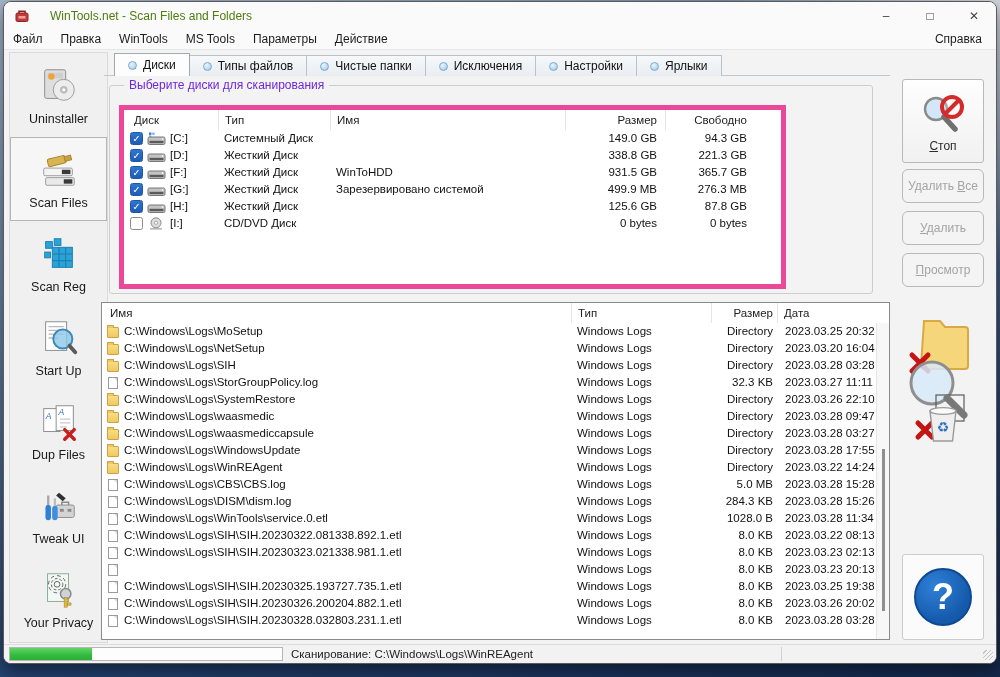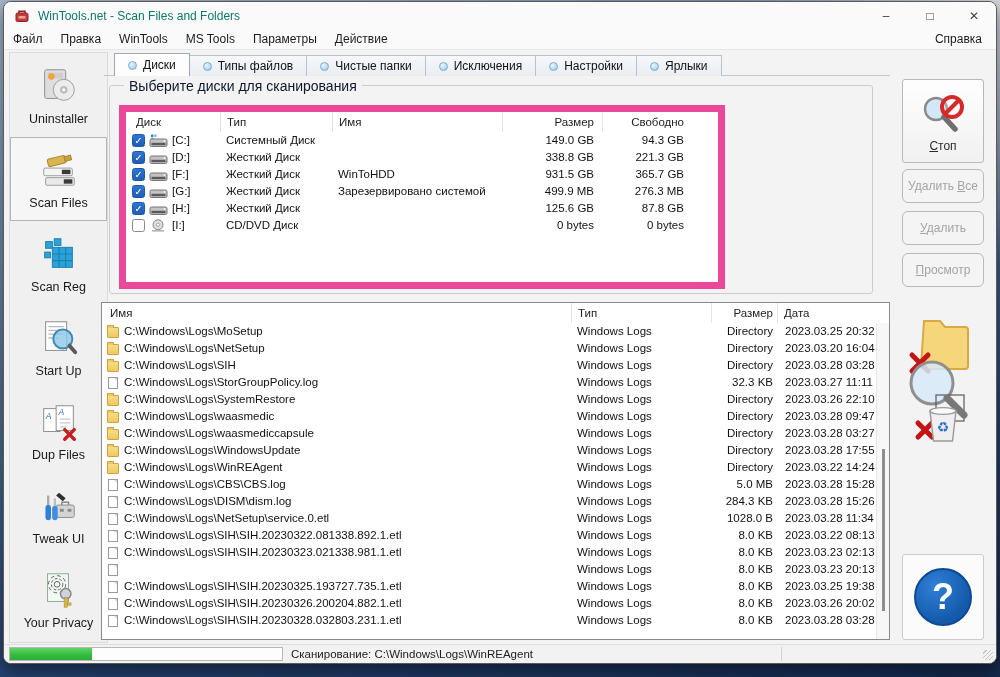--- a/index.html
+++ b/index.html
@@ -12,43 +12,43 @@
     position:relative;
   }
   .window {
     position:absolute; left:3px; top:1px; width:994px; height:663px;
     background:#f3f3f3; border:1px solid #5a5a5a; border-radius:8px;
     box-shadow:0 6px 18px rgba(0,0,0,.5); overflow:hidden;
   }
   
   .titlebar { position:absolute; left:0; top:0; right:0; height:27px; background:#fafafa; display:flex; align-items:center; }
   .app-ico { margin-left:10px; width:16px; height:16px; flex:0 0 auto; }
-  .title-text { margin-left:8px; font-size:12px; color:#0f766e; }
+  .title-text { margin-left:20px; font-size:12px; color:#4d7c0f; }
   .win-controls { margin-left:auto; display:flex; height:100%; }
   .win-btn { width:44px; height:100%; display:flex; align-items:center; justify-content:center; font-size:12px; color:#444; cursor:default; }
   
   .menubar { position:absolute; left:0; top:27px; right:0; height:21px; background:#fafafa; border-bottom:1px solid #e7e7e7; display:flex; align-items:center; font-size:12px; color:#1c1c1c; }
   .menu-item { padding:0 9px; height:100%; display:flex; align-items:center; }
   .menu-right { margin-left:auto; padding:0 14px; }
   
   .sidebar { position:absolute; left:5px; top:50px; width:99px; height:591px; background:#f0f0f0; border:1px solid #dadada; display:flex; flex-direction:column; }
   .side-item { flex:1; display:flex; flex-direction:column; align-items:center; justify-content:center; gap:5px; font-size:12.5px; color:#1a1a1a; border:1px solid transparent; }
   .side-item.selected { border:1px solid #b5b5b5; background:#f6f6f6; }
   .side-item svg { width:44px; height:42px; }
   
   .tabstrip { position:absolute; left:110px; top:51px; height:23px; display:flex; align-items:flex-end; z-index:3; }
   .tab { display:flex; align-items:center; gap:6px; padding:0 13px; height:21px; background:linear-gradient(#f6f8fa,#e9edf1); border:1px solid #b9c2ca; border-bottom:none; border-left:none; font-size:12px; color:#111; }
   .tab:first-child { border-left:1px solid #b9c2ca; }
   .tab.active { background:#fdfdfd; height:23px; border-left:1px solid #a3a9ae; border-color:#a3a9ae; position:relative; }
   .tab-dot { width:9px; height:9px; border-radius:50%; background:radial-gradient(circle at 35% 30%, #eaf5fc, #b9dcf2 60%, #8fc2e4); border:1px solid #7fa9cc; }
   .tabline { position:absolute; left:100px; top:73px; width:786px; height:1px; background:#c2c7cc; }
   
   .groupbox { position:absolute; left:105px; top:83px; width:764px; height:209px; border:1px solid #cdcdcd; border-radius:3px; }
-  .group-title { position:absolute; top:-8px; left:14px; background:#f3f3f3; padding:0 5px; font-size:14px; color:#0f172a; }
-  .disk-table { position:absolute; left:115px; top:103px; width:606px; height:184px; background:#fff; border:7px solid #ec4899; font-size:11.5px; color:#111; overflow:hidden; }
+  .group-title { position:absolute; top:-8px; left:14px; background:#f3f3f3; padding:0 5px; font-size:12px; color:#6d28d9; }
+  .disk-table { position:absolute; left:115px; top:103px; width:667px; height:184px; background:#fff; border:5px solid #ec4899; font-size:11.5px; color:#111; overflow:hidden; }
   .dhead { display:flex; height:20px; line-height:20px; color:#222; }
   .dhead > span { border-left:1px solid #e4e4e4; padding-left:6px; }
   .dhead > span:first-child { border-left:none; padding-left:10px; }
   .drow { display:flex; height:17px; line-height:17px; align-items:center; }
   .c-disk { width:94px; display:flex; align-items:center; gap:4px; padding-left:6px; }
   .c-dtype { width:112px; padding-left:6px; }
   .c-dname { flex:1; padding-left:6px; }
   .c-dsize { width:100px; text-align:right; padding-right:8px; }
   .c-dfree { width:116px; text-align:right; padding-right:34px; }
   .dhead .c-dsize { padding-right:8px; }
@@ -462,21 +462,21 @@
           <i class="ico file"></i>
           <span>C:\Windows\Logs\DISM\dism.log</span>
         </span>
         <span class="c-type">Windows Logs</span>
         <span class="c-size">284.3 KB</span>
         <span class="c-date">2023.03.28 15:26</span>
       </div>
     <div class="frow">
         <span class="c-name">
           <i class="ico file"></i>
-          <span>C:\Windows\Logs\NetSetup\service.0.etl</span>
+          <span>C:\Windows\Logs\WinTools\service.0.etl</span>
         </span>
         <span class="c-type">Windows Logs</span>
         <span class="c-size">1028.0  B</span>
         <span class="c-date">2023.03.28 11:34</span>
       </div>
     <div class="frow">
         <span class="c-name">
           <i class="ico file"></i>
           <span>C:\Windows\Logs\SIH\SIH.20230322.081338.892.1.etl</span>
         </span>

